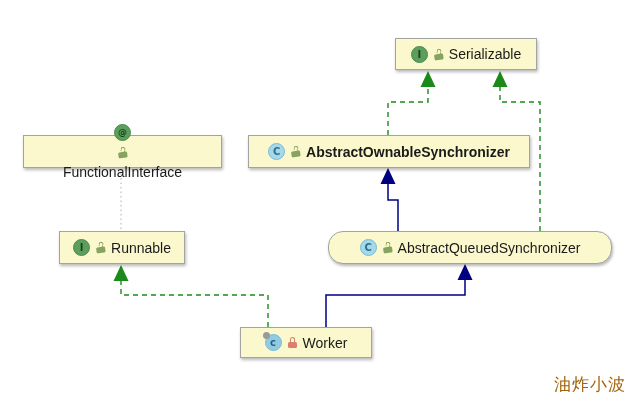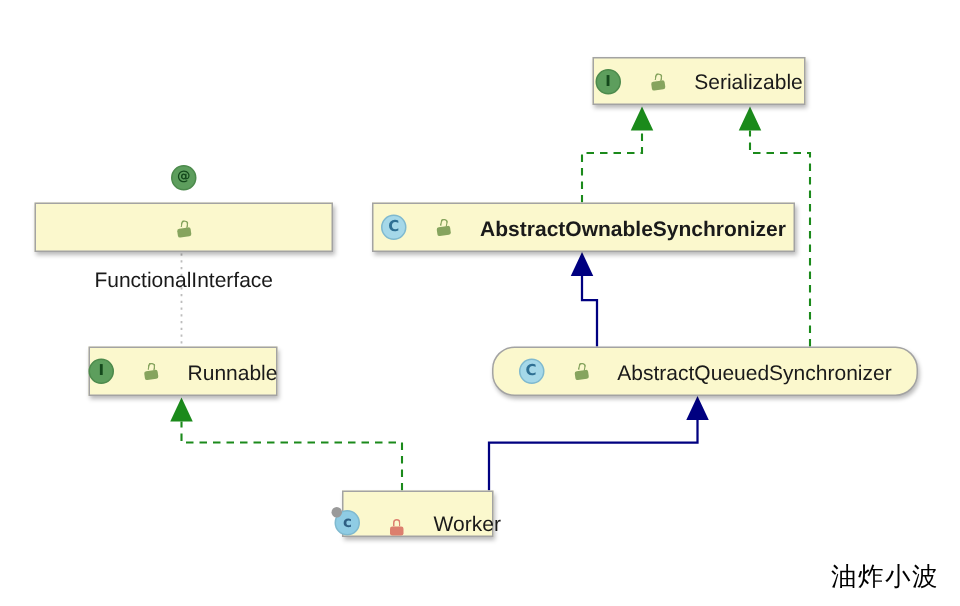--- a/index.html
+++ b/index.html
@@ -3,21 +3,21 @@
 <meta charset="utf-8">
 <style>
   html,body{margin:0;padding:0;background:#fff;}
   #canvas{
     position:relative;width:640px;height:404px;background:#ffffff;
     font-family:"Liberation Sans", sans-serif;overflow:hidden;
   }
   #edges{position:absolute;left:0;top:0;width:640px;height:404px;}
   .node{
     position:absolute;display:flex;align-items:center;justify-content:center;
-    gap:20px;background:#fbf8cd;border:1px solid #a3a3a3;
+    gap:6px;background:#fbf8cd;border:1px solid #a3a3a3;
     box-shadow:1px 2px 3px rgba(0,0,0,.28);
     box-sizing:border-box;color:#1a1a1a;font-size:14px;white-space:nowrap;
   }
   .cicon{
     width:15px;height:15px;border-radius:50%;display:flex;align-items:center;
     justify-content:center;font-size:10px;font-weight:bold;flex:0 0 auto;
     font-family:"DejaVu Sans", sans-serif;position:relative;
   }
   .ic-interface{background:#5d9e5d;color:#14481c;border:1px solid #4c8a4c;}
   .ic-interface::after{content:"I";}
@@ -38,21 +38,21 @@
     border-radius:4px 4px 0 0;box-sizing:border-box;
   }
   .lock::after{ 
     content:"";position:absolute;bottom:0;left:0;width:9px;height:6px;
     border-radius:1.5px;background:currentColor;
   }
   .lock-green{color:#86a45e;transform:rotate(-8deg);}
   .lock-green::before{left:3px;transform:rotate(18deg);}
   .lock-red{color:#dc7f6e;}
   .watermark{
-    position:absolute;right:14px;bottom:8px;color:#000000;font-size:17px;
+    position:absolute;right:14px;bottom:8px;color:#a16207;font-size:17px;
     letter-spacing:1px;font-family:"Liberation Sans", sans-serif;
   }
 </style>
 </head>
 <body>
 
 <div id="canvas">
 
   <svg id="edges" viewBox="0 0 640 404" xmlns="http://www.w3.org/2000/svg">
 
@@ -109,20 +109,20 @@
     <span class="lock lock-green"></span>
     <span>Runnable</span>
   </div>
 
   <div class="node" style="left:328px;top:231px;width:284px;height:33px;border-radius:15px;">
     <span class="cicon ic-class"></span>
     <span class="lock lock-green"></span>
     <span>AbstractQueuedSynchronizer</span>
   </div>
 
-  <div class="node" style="left:228px;top:327px;width:101px;height:31px;align-items:flex-end;">
+  <div class="node" style="left:240px;top:327px;width:132px;height:31px;">
     <span class="cicon ic-class-w"></span>
     <span class="lock lock-red"></span>
     <span>Worker</span>
   </div>
 
   <div class="watermark">油炸小波</div>
 </div>
 
 </body></html>

